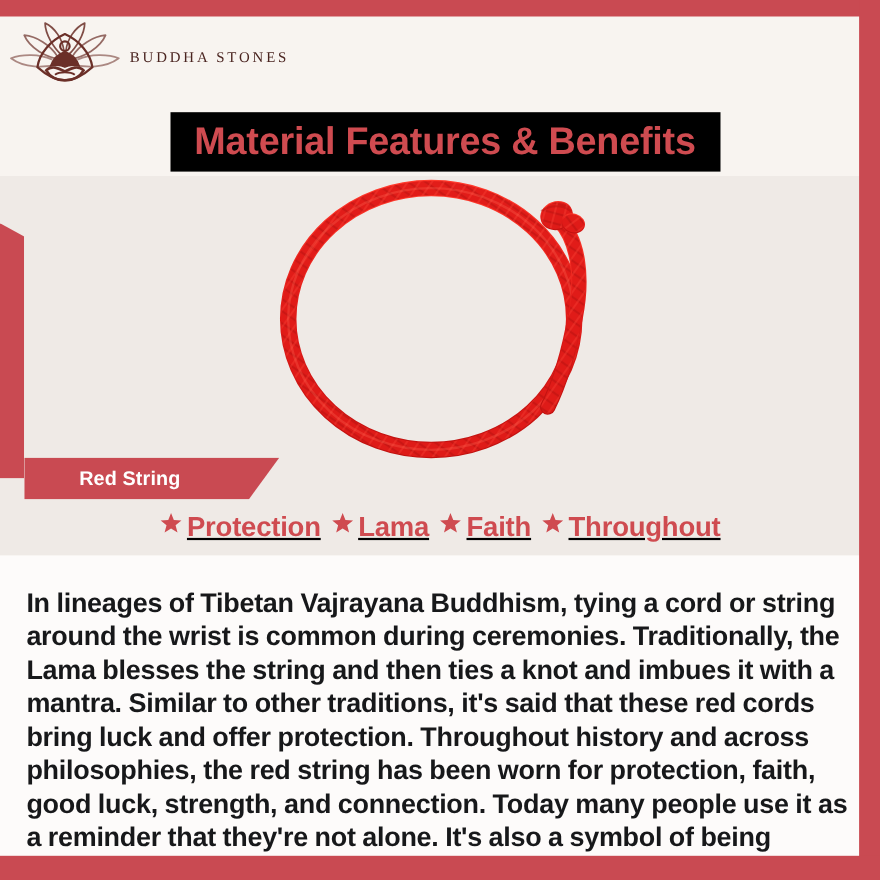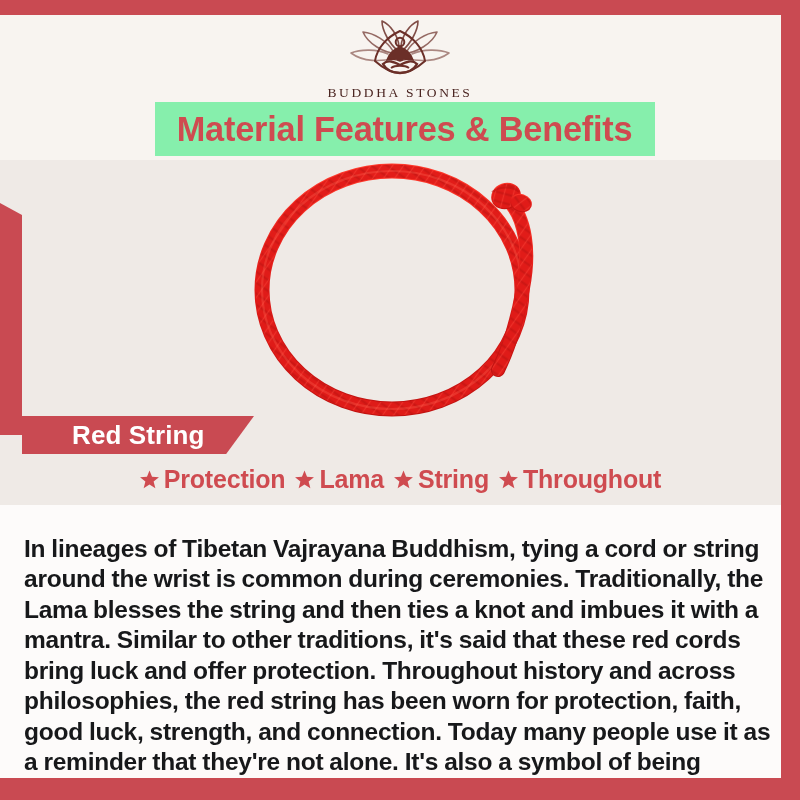--- a/index.html
+++ b/index.html
@@ -72,21 +72,21 @@
     clip-path: polygon(0 0, 100% 12px, 100% 100%, 0 100%);
     z-index: 5;
   }
 
   
   .logo-wrap {
     position: absolute;
     left: 0; top: 18px;
     width: 800px;
     display: flex;
-    flex-direction: column;
+    flex-direction: row;
     align-items: center;
     z-index: 4;
   }
   .logo-mark {
     width: 118px;
     height: 64px;
     display: block;
   }
   .logo-word {
     margin-top: 3px;
@@ -95,21 +95,21 @@
     letter-spacing: 2.6px;
     color: #4a2420;
     font-weight: 400;
   }
 
   
   .title-banner {
     position: absolute;
     left: 155px; top: 102px;
     width: 500px; height: 54px;
-    background: #86efac;
+    background: #000000;
     display: flex;
     align-items: center;
     justify-content: center;
     z-index: 4;
   }
   .title-text {
     font-family: "Liberation Sans Narrow", "Liberation Sans", sans-serif;
     font-weight: 700;
     font-size: 35px;
     letter-spacing: -0.2px;
@@ -142,44 +142,45 @@
     background: #c94a52;
     clip-path: polygon(0 0, 100% 0, 88% 100%, 0 100%);
     z-index: 5;
     display: flex;
     align-items: center;
   }
   .name-banner-text {
     margin-left: 50px;
     font-family: "Liberation Sans Narrow", "Liberation Sans", sans-serif;
     font-weight: 700;
-    font-size: 26px;
+    font-size: 18px;
     color: #ffffff;
     letter-spacing: 0.1px;
     white-space: nowrap;
   }
 
   
   .benefits-row {
     position: absolute;
     left: 0; top: 465px;
     width: 800px;
     z-index: 5;
     display: flex;
     align-items: center;
     justify-content: center;
     gap: 9px;
     padding: 0 18px;
     box-sizing: border-box;
   }
   .benefit {
     display: flex;
-    align-items: center;
+    align-items: flex-start;
     gap: 4px;
     white-space: nowrap;
+    text-decoration: underline;
   }
   .benefit-star {
     display: inline-block;
     width: 21px;
     height: 21px;
     color: #cf4b50;
     flex: 0 0 auto;
   }
   .benefit-label {
     font-family: "Liberation Sans Narrow", "Liberation Sans", sans-serif;
@@ -308,21 +309,21 @@
       </span>
       <span class="benefit-label">Lama</span>
     </span>
 
     <span class="benefit">
       <span class="benefit-star">
         <svg viewBox="0 0 24 24" width="21" height="21" aria-hidden="true">
           <path fill="currentColor" d="M12 1.6l2.9 7.3 7.9.4-6.1 5 2 7.6L12 17.6 5.3 21.9l2-7.6-6.1-5 7.9-.4z"></path>
         </svg>
       </span>
-      <span class="benefit-label">String</span>
+      <span class="benefit-label">Faith</span>
     </span>
 
 
     <span class="benefit">
       <span class="benefit-star">
         <svg viewBox="0 0 24 24" width="21" height="21" aria-hidden="true">
           <path fill="currentColor" d="M12 1.6l2.9 7.3 7.9.4-6.1 5 2 7.6L12 17.6 5.3 21.9l2-7.6-6.1-5 7.9-.4z"></path>
         </svg>
       </span>
       <span class="benefit-label">Throughout</span>

